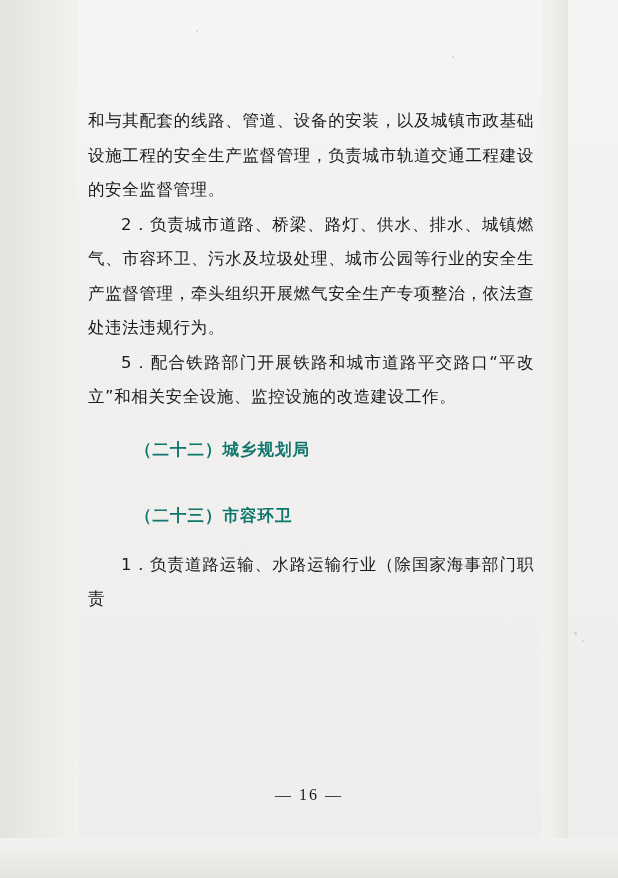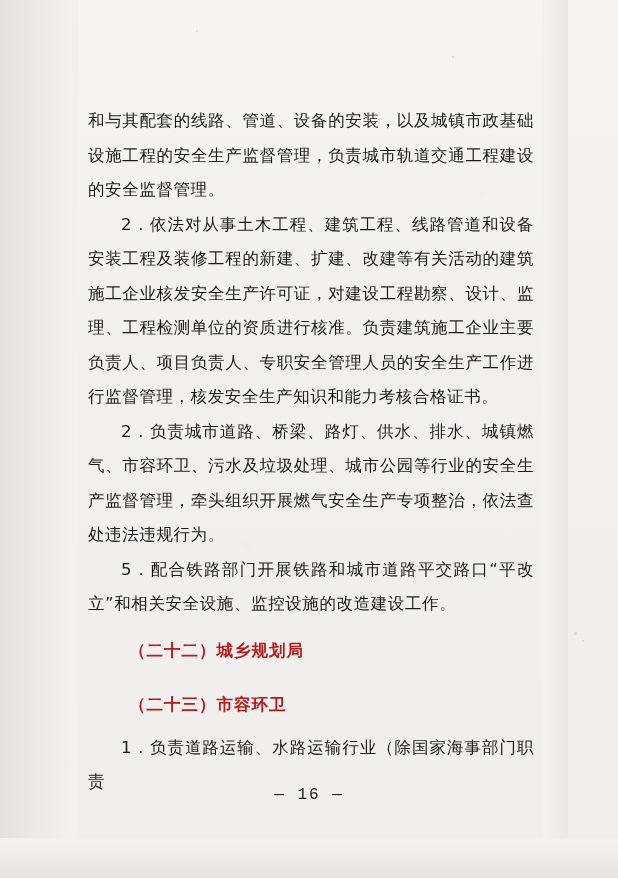--- a/index.html
+++ b/index.html
@@ -74,35 +74,35 @@
     margin: 0;
     white-space: normal;
   }
   .para.indent {
     text-indent: 33px;
   }
   .heading {
     font-family: "DejaVu Sans", sans-serif;
     font-size: 16.5px;
     line-height: 34.5px;
-    color: #b91c1c;
+    color: #0f766e;
     letter-spacing: 1px;
-    margin: 8px;
+    margin: 14px;
     text-indent: 33px;
     font-weight: bold;
   }
   .spacer-sm { height: 4px; }
 
   #page-number {
     position: absolute;
     left: 0;
     top: 786px;
     width: 618px;
     text-align: center;
-    font-family: Liberation Mono, monospace;
+    font-family: Liberation Serif, serif;
     font-size: 16px;
     letter-spacing: 2px;
     color: #1b1b1b;
   }
 
   
   .speck {
     position: absolute;
     background: rgba(90,90,90,0.20);
     border-radius: 50%;
@@ -117,21 +117,20 @@
   <div id="edge-right"></div>
   <div id="edge-bottom"></div>
 
   <span class="speck" style="left:574px; top:632px; width:3px; height:3px;"></span>
   <span class="speck" style="left:582px; top:640px; width:2px; height:2px;"></span>
   <span class="speck" style="left:196px; top:30px; width:2px; height:2px;"></span>
   <span class="speck" style="left:452px; top:56px; width:2px; height:2px;"></span>
 
   <div id="content">
     <p class="para">和与其配套的线路、管道、设备的安装，以及城镇市政基础设施工程的安全生产监督管理，负责城市轨道交通工程建设的安全监督管理。</p>
-    <p class="para indent">2．依法对从事土木工程、建筑工程、线路管道和设备安装工程及装修工程的新建、扩建、改建等有关活动的建筑施工企业核发安全生产许可证，对建设工程勘察、设计、监理、工程检测单位的资质进行核准。负责建筑施工企业主要负责人、项目负责人、专职安全管理人员的安全生产工作进行监督管理，核发安全生产知识和能力考核合格证书。</p>
     <p class="para indent">2．负责城市道路、桥梁、路灯、供水、排水、城镇燃气、市容环卫、污水及垃圾处理、城市公园等行业的安全生产监督管理，牵头组织开展燃气安全生产专项整治，依法查处违法违规行为。</p>
     <p class="para indent">5．配合铁路部门开展铁路和城市道路平交路口“平改立”和相关安全设施、监控设施的改造建设工作。</p>
     <div class="spacer-sm"></div>
     <p class="heading">（二十二）城乡规划局</p>
     <div class="spacer-sm"></div>
     <p class="heading">（二十三）市容环卫</p>
     <p class="para indent">1．负责道路运输、水路运输行业（除国家海事部门职责</p>
   </div>
 
   <div id="page-number">— 16 —</div>

